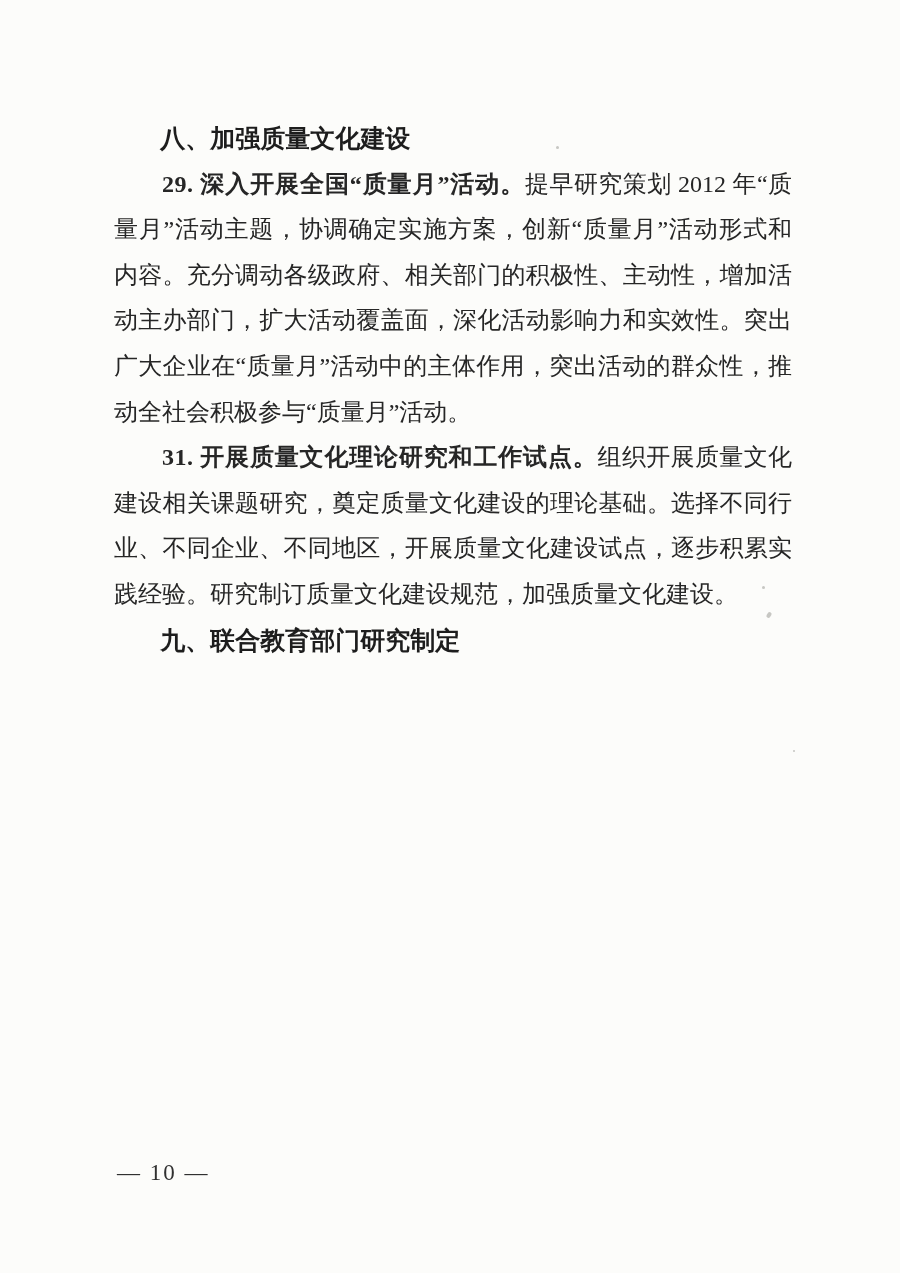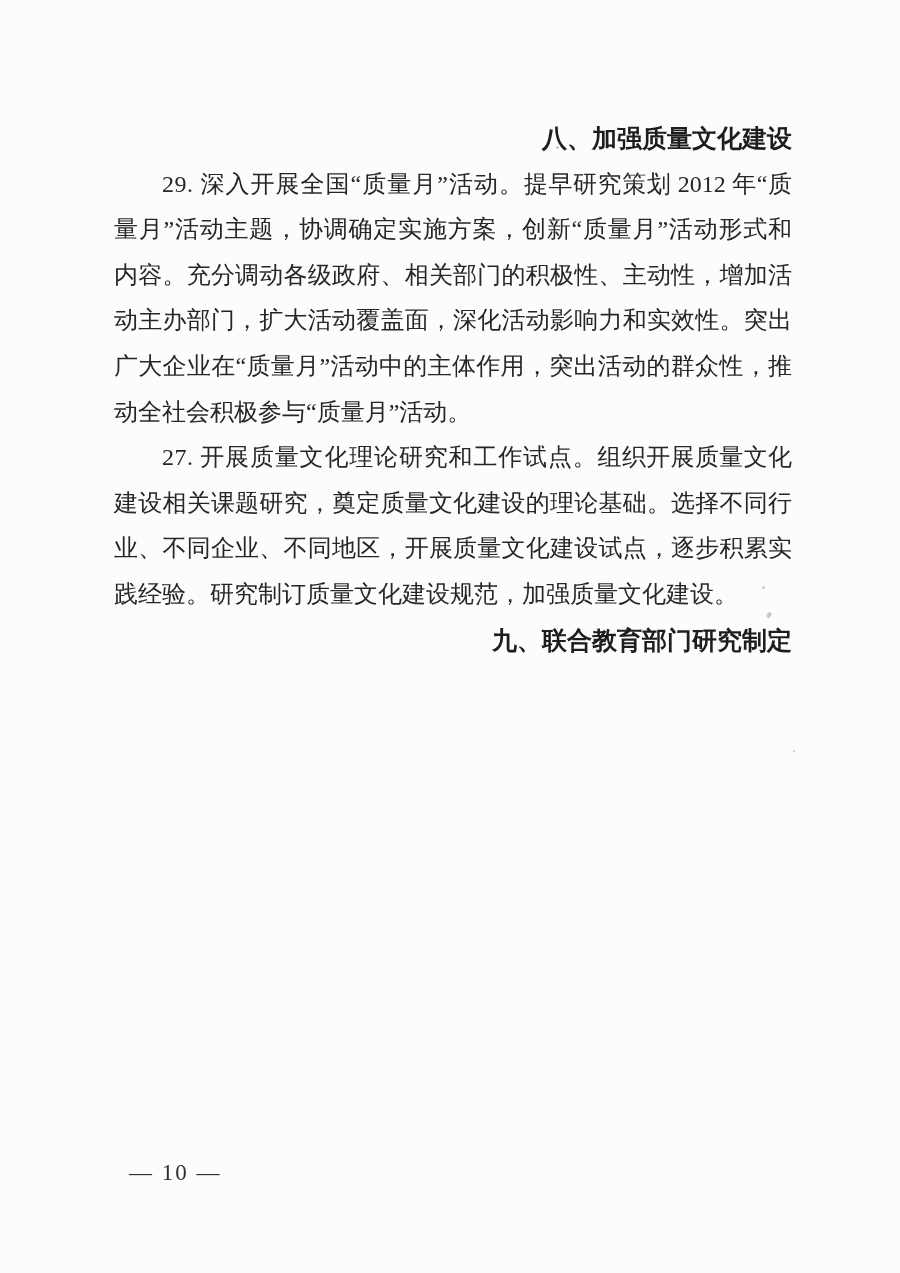--- a/index.html
+++ b/index.html
@@ -32,43 +32,42 @@
     text-justify: inter-ideograph;
   }
   p.para {
     margin: 0;
     text-indent: 2em;
   }
   p.para.continuation {
     text-indent: 0;
   }
   p.para .lead {
-    font-weight: 400;
+    font-weight: 700;
     letter-spacing: 0.02em;
   }
   h2.section-heading {
     margin: 0;
     font-family: "Liberation Sans", "DejaVu Sans", sans-serif;
     font-weight: 700;
     font-size: 25px;
     line-height: 45.6px;
     color: #1d1d1d;
     text-indent: 1.85em;
-    text-align: right;
+    text-align: left;
   }
   .page-number {
     position: absolute;
     left: 117px;
     top: 1158px;
     font-family: "Liberation Serif", "DejaVu Serif", serif;
     font-size: 23px;
     line-height: 30px;
     color: #303030;
     letter-spacing: 2px;
-    margin-left: 12px;
   }
   .speckle {
     position: absolute;
     background: #9a9a96;
     border-radius: 50%;
     opacity: 0.55;
   }
   .speckle.s1 { left: 556px; top: 146px; width: 3px; height: 3px; }
   .speckle.s2 { left: 762px; top: 586px; width: 3px; height: 3px; }
   .speckle.s3 { left: 767px; top: 612px; width: 4px; height: 6px; transform: rotate(35deg); border-radius: 2px; }
@@ -80,21 +79,21 @@
 <div class="page">
 
   <div class="content">
 
 
     <h2 class="section-heading">八、加强质量文化建设</h2>
 
     <p class="para"><span class="lead">29. 深入开展全国“质量月”活动。</span><span>提早研究策划 2012 年“质量月”活动主题，协调确定实施方案，创新“质量月”活动形式和内容。充分调动各级政府、相关部门的积极性、主动性，增加活动主办部门，扩大活动覆盖面，深化活动影响力和实效性。突出广大企业在“质量月”活动中的主体作用，突出活动的群众性，推动全社会积极参与“质量月”活动。</span></p>
 
 
-    <p class="para"><span class="lead">27. 开展质量文化理论研究和工作试点。</span><span>组织开展质量文化建设相关课题研究，奠定质量文化建设的理论基础。选择不同行业、不同企业、不同地区，开展质量文化建设试点，逐步积累实践经验。研究制订质量文化建设规范，加强质量文化建设。</span></p>
+    <p class="para"><span class="lead">31. 开展质量文化理论研究和工作试点。</span><span>组织开展质量文化建设相关课题研究，奠定质量文化建设的理论基础。选择不同行业、不同企业、不同地区，开展质量文化建设试点，逐步积累实践经验。研究制订质量文化建设规范，加强质量文化建设。</span></p>
 
     <h2 class="section-heading">九、联合教育部门研究制定</h2>
 
   </div>
 
   <div class="page-number">— 10 —</div>
 
   <span class="speckle s1"></span>
   <span class="speckle s2"></span>
   <span class="speckle s3"></span>

